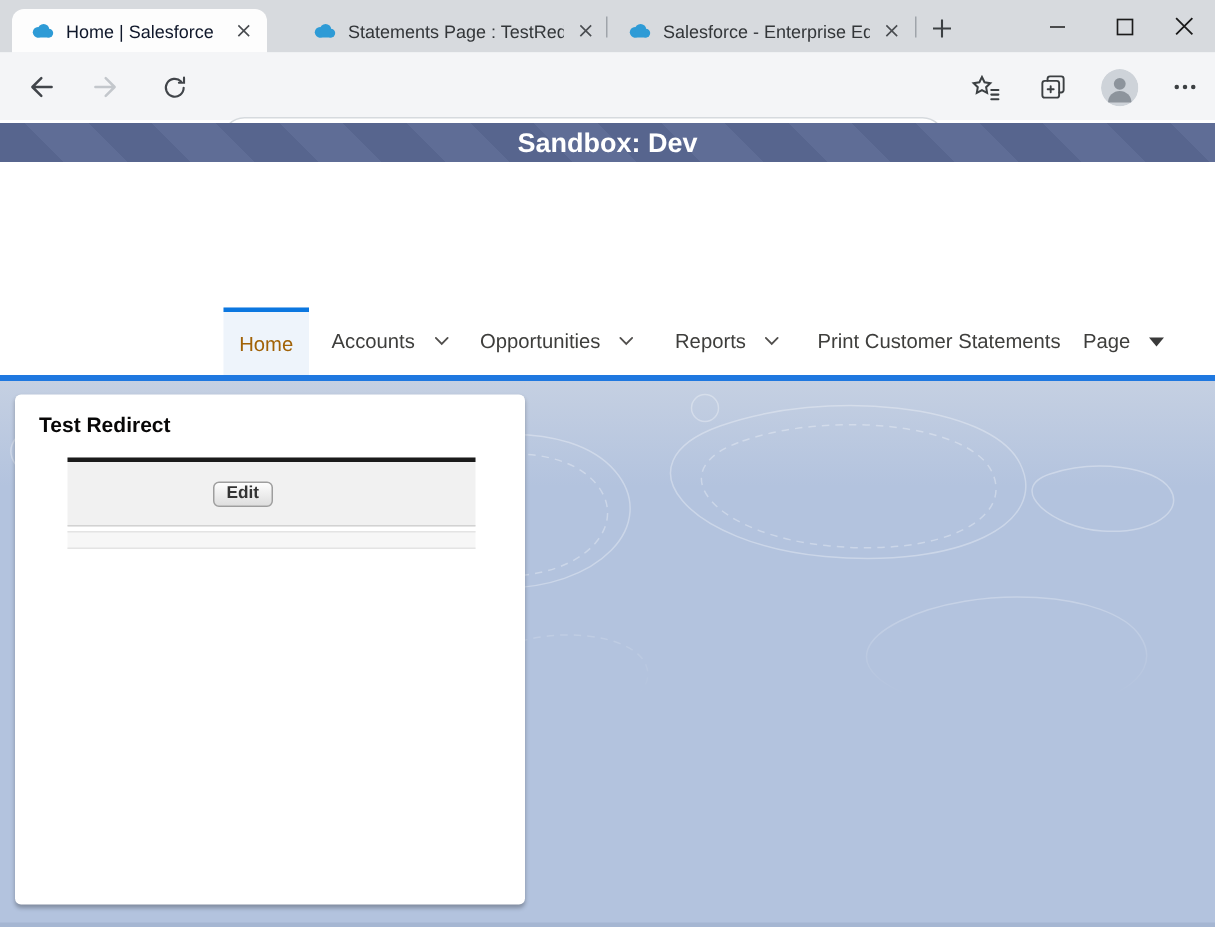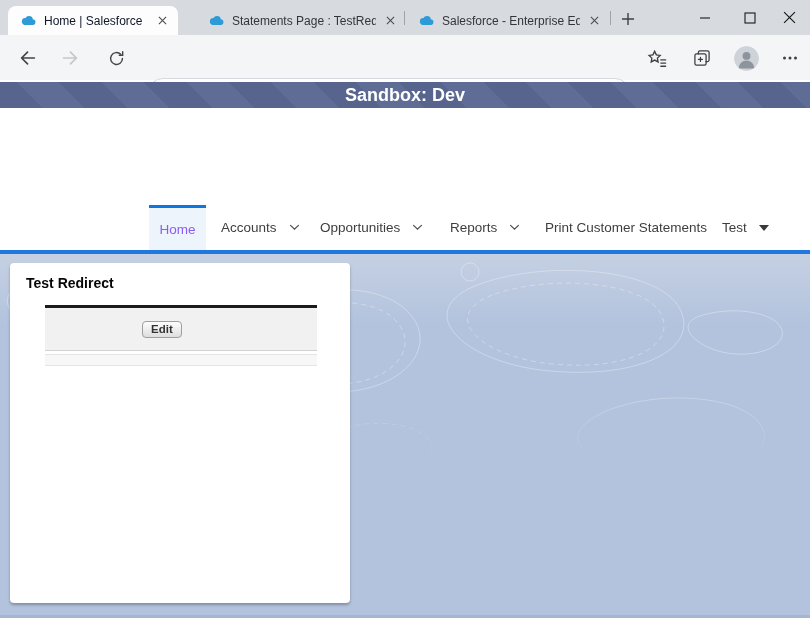--- a/index.html
+++ b/index.html
@@ -63,21 +63,21 @@
   .searchbar input::placeholder { color:#8e9299; }
 
   
   .sf-nav { position:absolute; left:0; top:205px; width:810px; height:45px; background:#fff; }
   .nav-accent { position:absolute; left:0; top:250px; width:810px; height:4px; background:#1f78e0; }
   .waffle { position:absolute; left:25px; top:219px; display:grid; grid-template-columns:repeat(3,4.5px);
             grid-template-rows:repeat(3,4.5px); gap:3.5px; }
   .waffle span { width:4.5px; height:4.5px; border-radius:50%; background:#6d6d6d; }
   .nav-item { position:absolute; top:0; height:45px; display:flex; align-items:center; gap:12px;
               font-size:13.5px; color:#3e3e3c; }
-  .nav-item.active { background:#eef4fb; border-top:3px solid #0b77e0; justify-content:center; color:#8b5cf6; }
+  .nav-item.active { background:#eef4fb; border-top:3px solid #0b77e0; justify-content:center; color:#a16207; }
   .more-caret { width:0; height:0; border-left:5px solid transparent; border-right:5px solid transparent; border-top:6px solid #3a3a3a; }
   .info-badge { position:absolute; left:789px; top:224px; width:15px; height:15px; border-radius:50%;
                 background:#706e6b; color:#fff; font-size:10px; font-weight:700; font-style:italic;
                 display:flex; align-items:center; justify-content:center; }
 
   
   .content { position:absolute; left:0; top:254px; width:810px; height:373px;
              background:linear-gradient(180deg,#c5d0e2 0,#b3c3de 70px,#b3c3de 100%); }
   .contours { position:absolute; left:0; top:0;
      -webkit-mask-image:linear-gradient(180deg,#000 0,#000 55%,transparent 88%);
@@ -346,21 +346,21 @@
     <div class="nav-item" style="left:450px;">
       <span>Reports</span>
       <svg width="11" height="7" viewBox="0 0 12 8" fill="none" stroke="#514f4d" stroke-width="1.4" stroke-linecap="round">
           <path d="M1.5 1.5L6 6l4.5-4.5"></path>
         </svg>
     </div>
     <div class="nav-item" style="left:545px;">
       <span>Print Customer Statements</span>
     </div>
     <div class="nav-item" style="left:722px;">
-      <span>Test</span>
+      <span>Page</span>
       <span class="more-caret"></span>
     </div>
     <div class="info-badge">
       <span>i</span>
     </div>
   </div>
   <div class="nav-accent"></div>
 
   <div class="content">
     <svg class="contours" width="810" height="240" viewBox="0 0 810 240" fill="none" stroke="rgba(255,255,255,0.32)" stroke-width="1">

